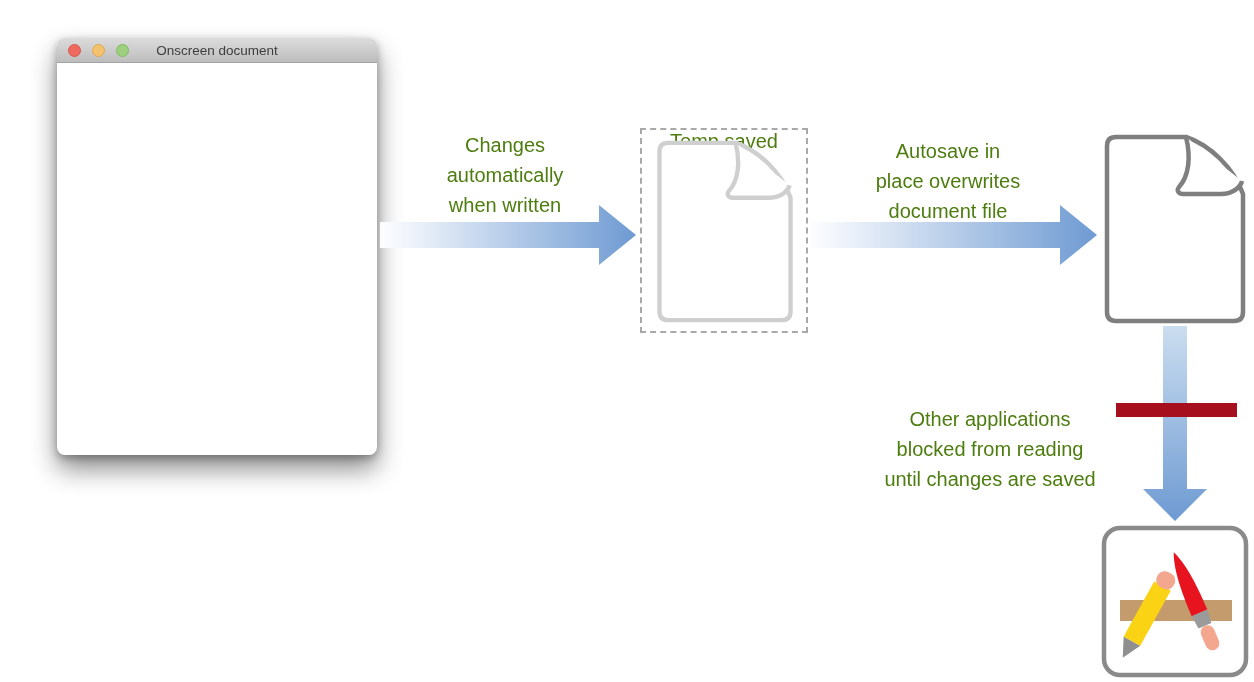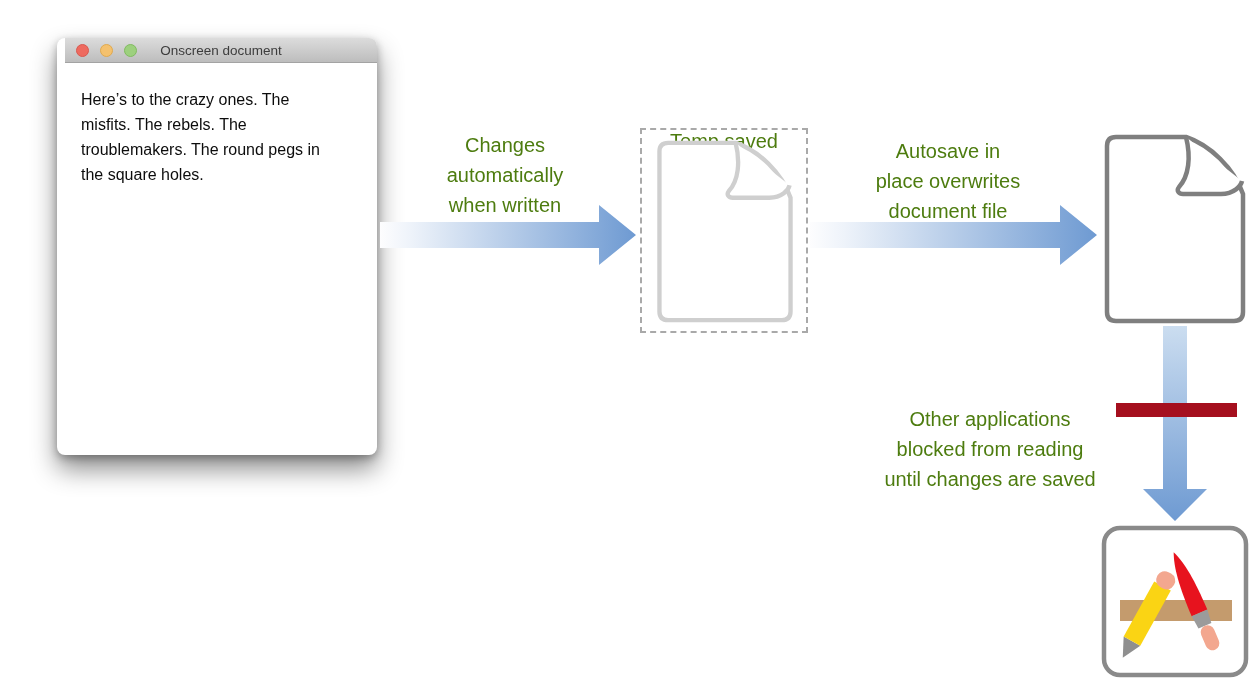--- a/index.html
+++ b/index.html
@@ -5,21 +5,21 @@
   * { margin:0; padding:0; box-sizing:border-box; }
   html,body { width:1254px; height:682px; background:#ffffff;
     font-family:"Liberation Sans", sans-serif; }
   #stage { position:relative; width:1254px; height:682px; overflow:hidden; background:#fff; }
 
   .prewrap { white-space:pre-line; }
 
   
   .doc-window { position:absolute; left:57px; top:38px; width:320px; height:417px;
     border-radius:8px; overflow:hidden; background:#fff;
-    box-shadow:0 14px 26px rgba(0,0,0,.45), 0 3px 8px rgba(0,0,0,.28);padding-left:8px; }
+    box-shadow:0 14px 26px rgba(0,0,0,.45), 0 3px 8px rgba(0,0,0,.28); }
   .titlebar { position:relative; height:25px;
     background:linear-gradient(#dcdcdc,#bdbdbd); border-bottom:1px solid #a3a3a3;
     display:flex; align-items:center; justify-content:center; }
   .titlebar-title { font-size:13.5px; color:#3d3d3d; }
   .traffic { position:absolute; left:11px; top:0; height:25px; display:flex; align-items:center; gap:11px; }
   .light { width:13px; height:13px; border-radius:50%; display:inline-block; }
   .light.red    { background:#ee6a5f; border:1px solid #d8584f; }
   .light.yellow { background:#f4c16e; border:1px solid #dfa94f; }
   .light.green  { background:#9dd07e; border:1px solid #81bb60; }
   .doc-content { padding:24px 15px 0 16px; font-size:16px; line-height:25px; color:#0c0c0c; }
@@ -61,24 +61,20 @@
   <div class="doc-window">
     <div class="titlebar">
       <div class="traffic">
         <span class="light red"></span>
         <span class="light yellow"></span>
         <span class="light green"></span>
       </div>
       <span class="titlebar-title">Onscreen document</span>
     </div>
     <div class="doc-content">
-      <p class="prewrap">Here’s to the crazy ones. The
-misfits. The rebels. The
-troublemakers. The round pegs in
-the square holes.</p>
     </div>
   </div>
 
   <div class="dlabel prewrap" id="label-changes">Changes
 automatically
 when written
 to disk</div>
 
   <svg class="arrow" id="arrow-1" width="257" height="62" viewBox="0 0 257 62">
     <defs>

